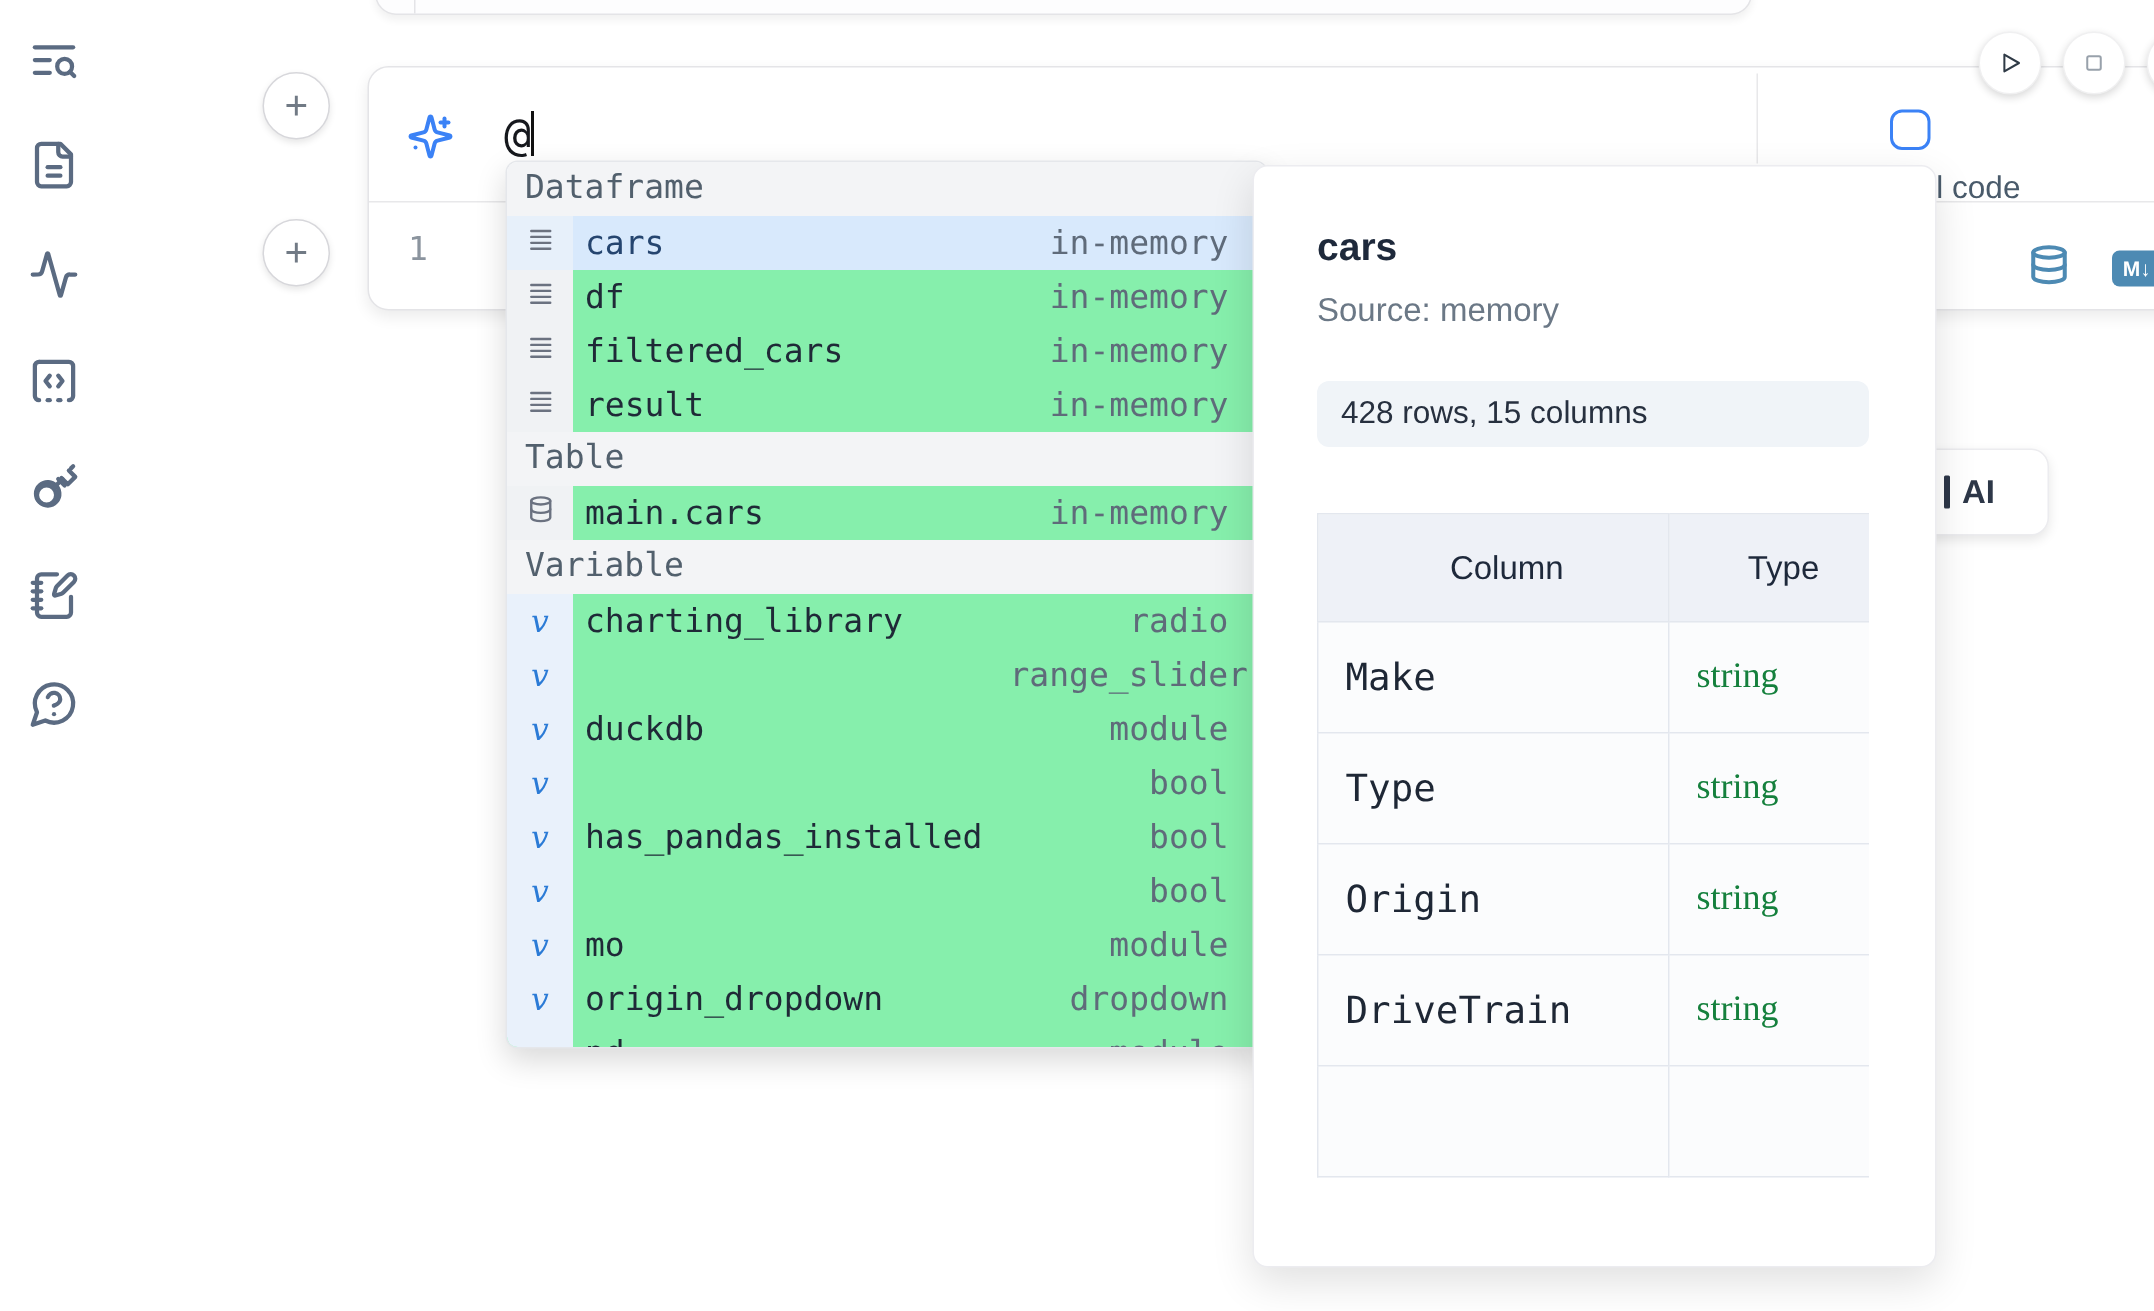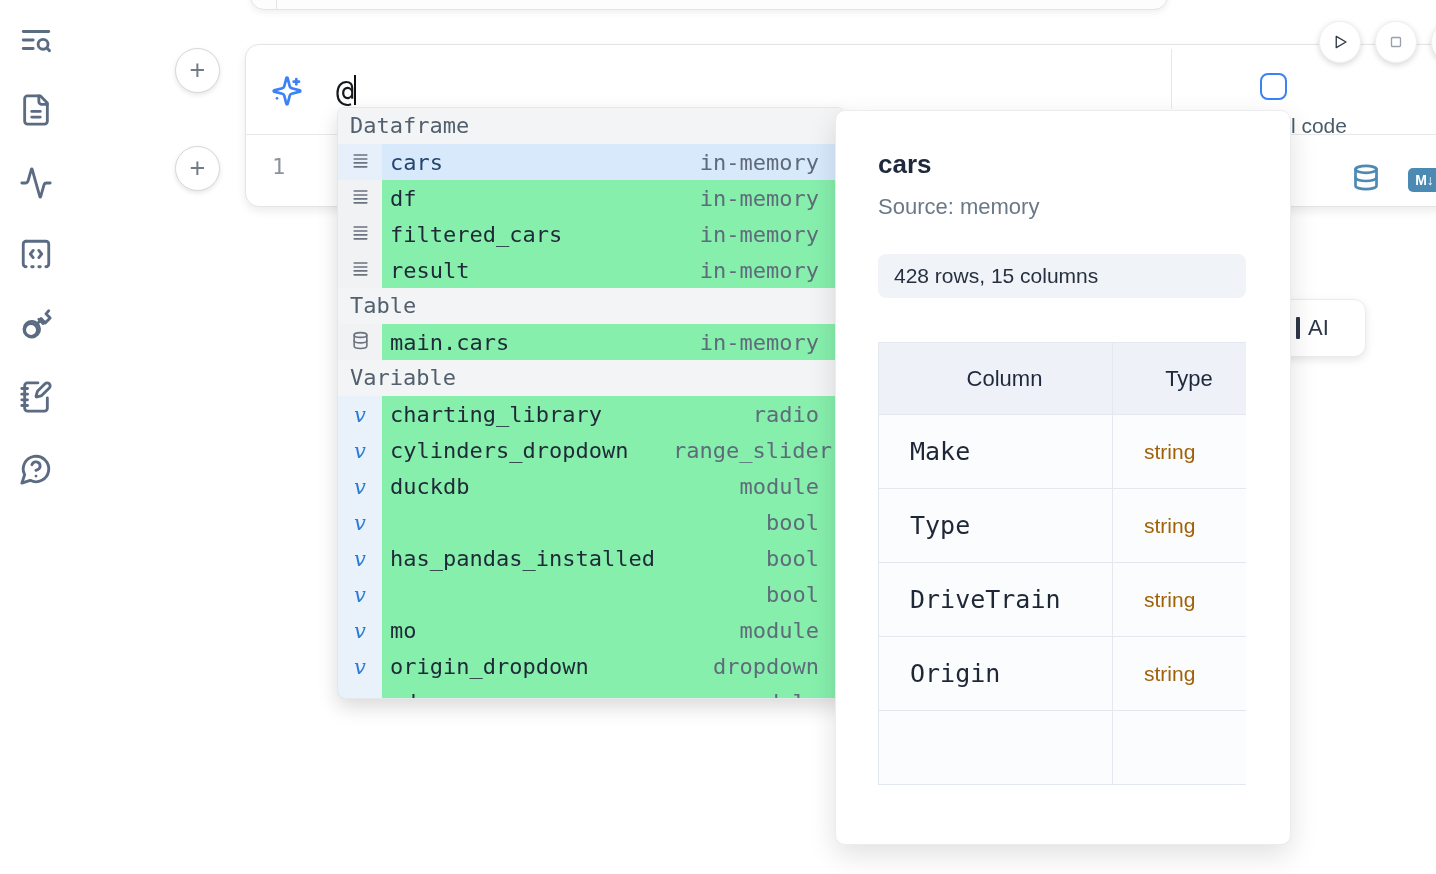--- a/index.html
+++ b/index.html
@@ -80,39 +80,39 @@
                 white-space:nowrap; margin-right:25px; }
   .ic svg { width:19px; height:19px; stroke:#6b7280; stroke-width:2; fill:none; stroke-linecap:round; }
   .ic i { font-family:"DejaVu Serif", serif; font-style:italic; color:#2b7bd6; font-size:21px; }
 
   
   .ai-frag { position:absolute; left:1263px; top:299px; width:103px; height:58px; background:#fff;
              border:1px solid #ececef; border-radius:12px; box-shadow:0 3px 8px rgba(0,0,0,.10);
              z-index:5; display:flex; align-items:center; cursor:pointer; }
   .ai-frag .clip-stroke { width:4px; height:22px; background:#2d3748; margin-left:32px;
                           border-radius:1px; }
-  .ai-frag .lbl { font-size:22px; font-weight:normal; color:#2d3748; margin-left:8px; }
+  .ai-frag .lbl { font-size:22px; font-weight:bold; color:#2d3748; margin-left:8px; }
 
   
   .popover { position:absolute; left:835px; top:110px; width:456px; height:735px; background:#fff;
              border:1px solid #ececf0; border-radius:10px; box-shadow:0 10px 28px rgba(0,0,0,.12);
              z-index:30; padding:38px 44px 0 42px; overflow:hidden; }
   .pv-title { font-size:26px; font-weight:bold; color:#1e293b; }
   .pv-source { font-size:22px; color:#6b7886; margin-top:14px; }
   .pv-badge { margin-top:34px; height:44px; line-height:44px; background:#f0f4f8; border-radius:8px;
               font-size:21px; color:#27303f; padding-left:16px; }
   .pv-table-wrap { margin-top:44px; height:464px; overflow:hidden; }
   table.pv { border-collapse:collapse; width:369px; table-layout:fixed; }
   table.pv col.c1 { width:234px; }
   table.pv col.c2 { width:135px; }
   table.pv th { background:#eef1f7; font-weight:normal; font-size:22px; color:#1e293b;
                 text-align:center; height:72px; padding-left:18px; border:1px solid #e3e7ee; }
-  table.pv td { height:74px; border:1px solid #e3e7ee; background:#fbfcfd; padding-left:31px; }
+  table.pv td { height:74px; border:1px solid #e3e7ee; background:#fbfcfd; padding-left:18px; }
   td.colname { font-family:"DejaVu Sans Mono", monospace; font-size:25px; color:#1e2735; }
-  td.coltype { font-size:21px; color:#a16207; }
+  td.coltype { font-size:24px; color:#15803d;font-family:Liberation Serif, serif; }
 </style>
 </head>
 <body>
 
 <div class="stage">
 
   <div class="sidebar">
     <div class="sb-icon" style="top:23px">
       <svg viewBox="0 0 24 24">
           <path d="M21 6H3"></path>
@@ -293,21 +293,20 @@
           <span class="gutter">
             <span class="ic"><i>v</i></span>
           </span>
           <span class="nm">charting_library</span>
           <span class="ty">radio</span>
         </div>
         <div class="ac-row var">
           <span class="gutter">
             <span class="ic"><i>v</i></span>
           </span>
-          <span class="nm">cylinders_dropdown</span>
           <span class="ty">range_slider</span>
         </div>
         <div class="ac-row var">
           <span class="gutter">
             <span class="ic"><i>v</i></span>
           </span>
           <span class="nm">duckdb</span>
           <span class="ty">module</span>
         </div>
         <div class="ac-row var">
@@ -377,25 +376,25 @@
         <tbody>
             <tr>
               <td class="colname">Make</td>
               <td class="coltype">string</td>
             </tr>
             <tr>
               <td class="colname">Type</td>
               <td class="coltype">string</td>
             </tr>
             <tr>
-              <td class="colname">DriveTrain</td>
+              <td class="colname">Origin</td>
               <td class="coltype">string</td>
             </tr>
             <tr>
-              <td class="colname">Origin</td>
+              <td class="colname">DriveTrain</td>
               <td class="coltype">string</td>
             </tr>
             <tr>
               <td class="colname"></td>
               <td class="coltype"></td>
             </tr>
           </tbody>
       </table>
     </div>
   </div>

